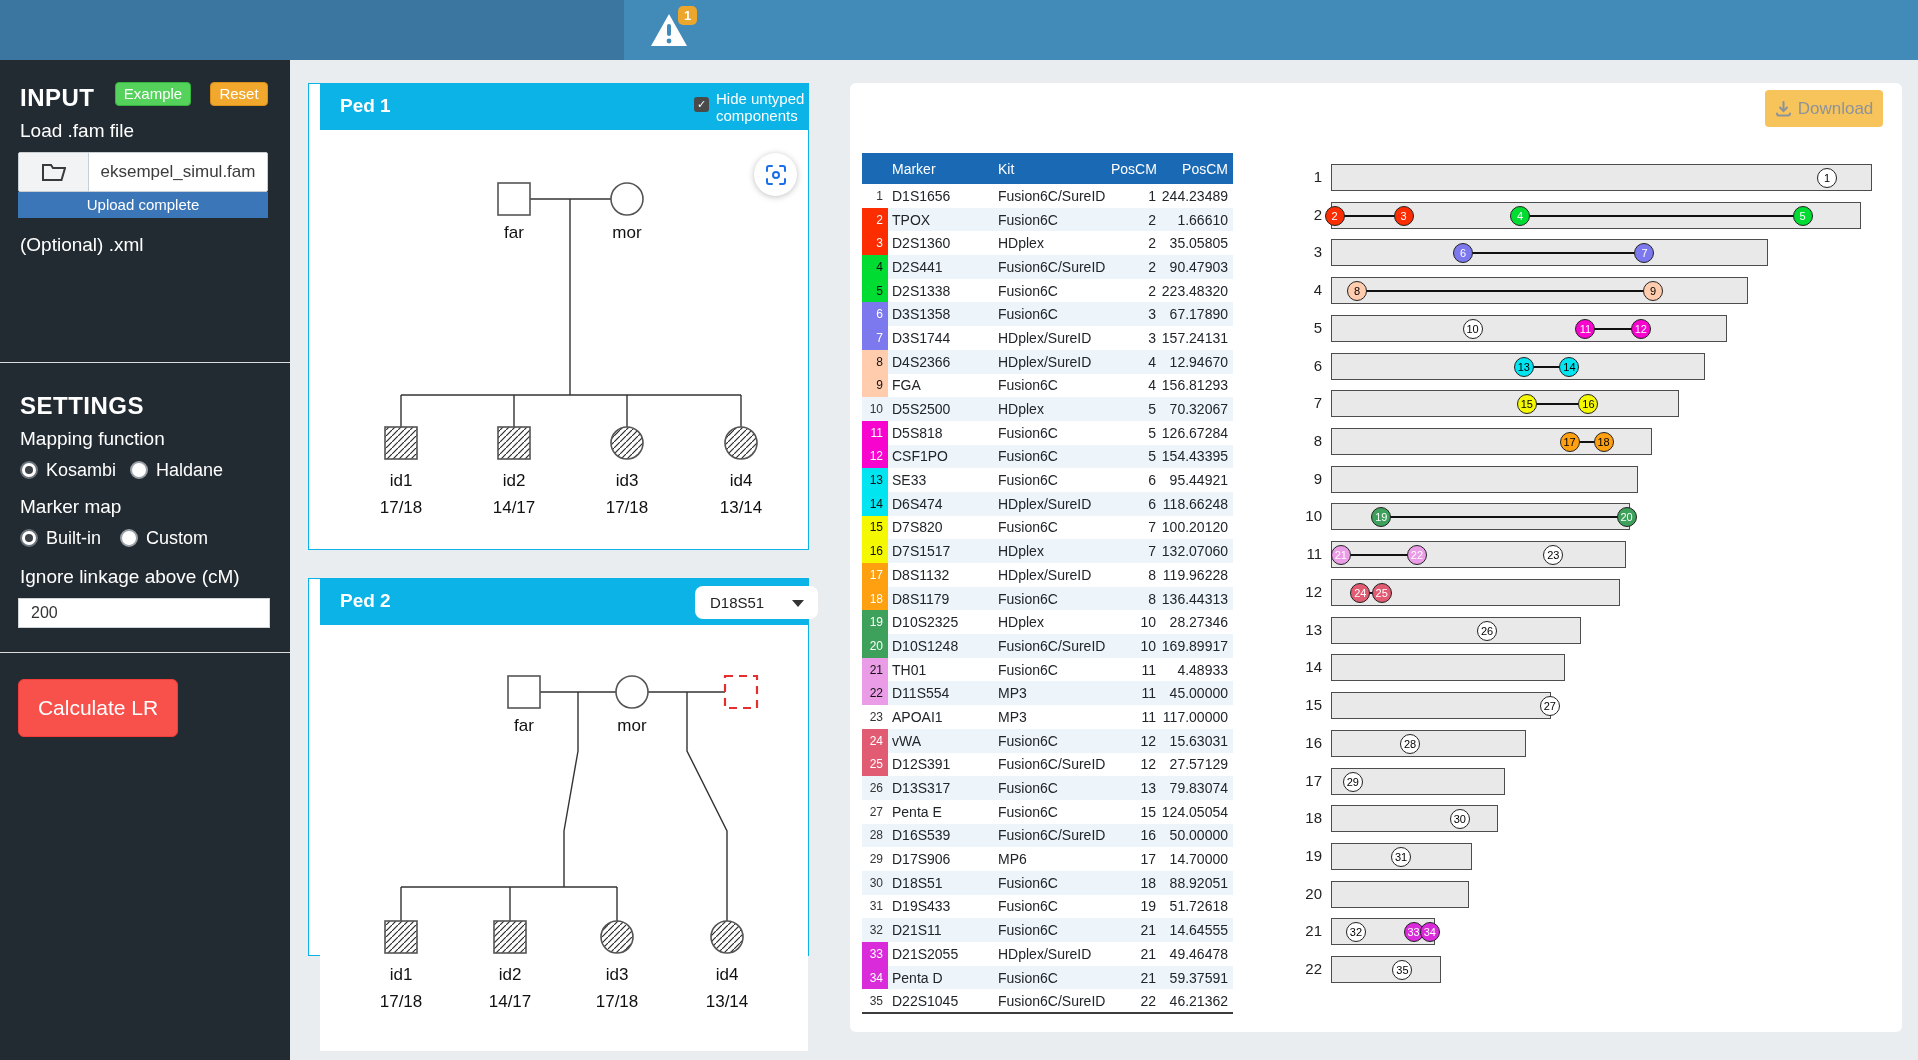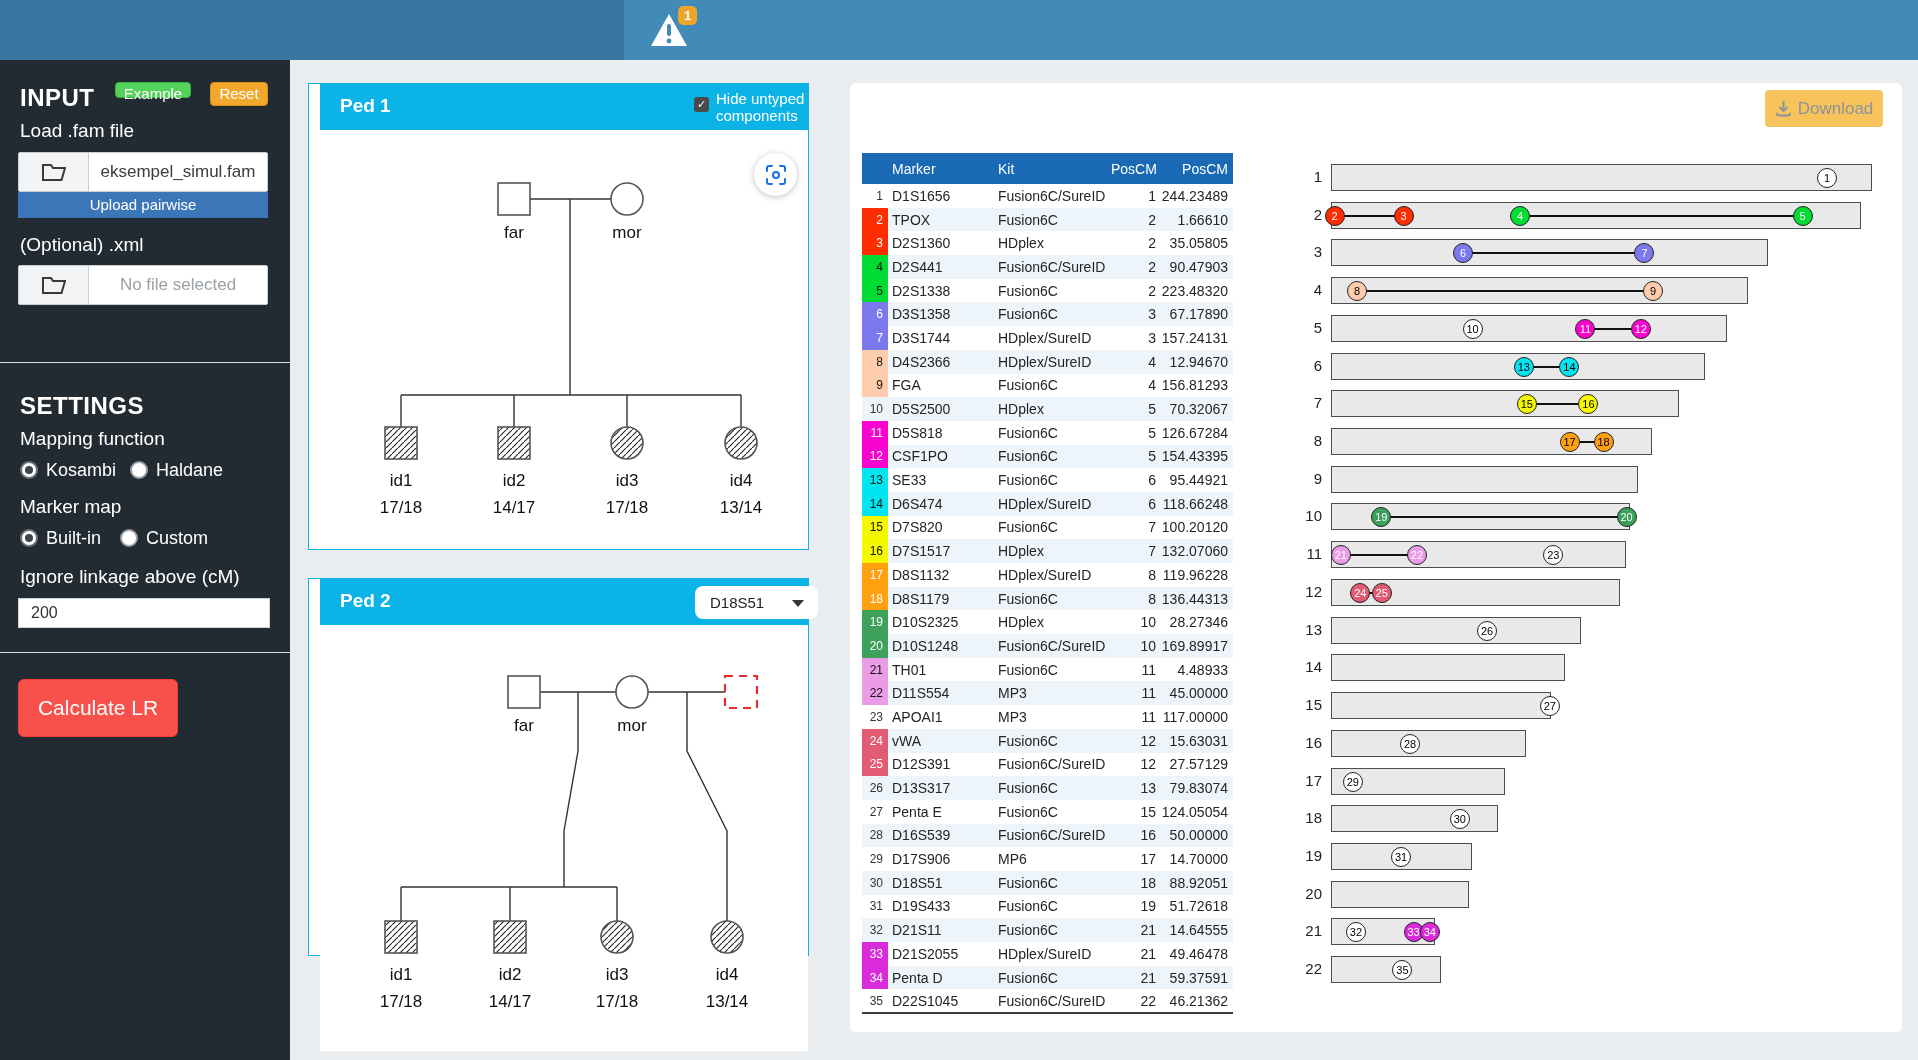--- a/index.html
+++ b/index.html
@@ -11,21 +11,21 @@
   .header-dark { position:absolute; left:0; top:0; width:624px; height:60px; background:#3a76a0; }
   .app-title { position:absolute; left:68px; top:0; height:60px; line-height:60px; color:#fff; font-size:22px; white-space:nowrap; }
   .app-title b { font-weight:700; }
   .warn-wrap { position:absolute; left:648px; top:10px; width:60px; height:44px; }
   .warn-badge { position:absolute; left:30px; top:-4px; background:#eda62c; color:#fff; font-size:13px; font-weight:700; border-radius:5px; padding:2px 6px; z-index:2; }
 
   
   .sidebar { position:absolute; left:0; top:60px; width:290px; height:1000px; background:#232b32; color:#fff; }
   .sb-h1 { position:absolute; left:20px; font-size:24px; font-weight:700; letter-spacing:.5px; }
   .sb-label { position:absolute; left:20px; font-size:19px; font-weight:400; }
-  .btn-example { position:absolute; left:115px; top:22px; width:76px; height:16px; background:#55d25b; border:1px solid #36b53e; border-radius:4px; color:#fff; font-size:15px; text-align:center; line-height:22px; cursor:pointer; }
+  .btn-example { position:absolute; left:115px; top:22px; width:76px; height:24px; background:#55d25b; border:1px solid #36b53e; border-radius:4px; color:#fff; font-size:15px; text-align:center; line-height:22px; cursor:pointer; }
   .btn-reset { position:absolute; left:210px; top:22px; width:58px; height:24px; background:#f2a82d; border:1px solid #d98f18; border-radius:4px; color:#fff; font-size:15px; text-align:center; line-height:22px; cursor:pointer; }
   .file-group { position:absolute; left:18px; width:250px; height:40px; border:1px solid #c9ced2; border-radius:2px; background:#fff; display:flex; }
   .file-btn { width:70px; height:100%; background:#f2f3f4; border-right:1px solid #c9ced2; display:flex; align-items:center; justify-content:center; cursor:pointer; }
   .file-name { flex:1; display:flex; align-items:center; justify-content:center; font-size:17px; color:#3c3c3c; }
   .file-name.placeholder { color:#9aa0a5; }
   .upload-bar { position:absolute; left:18px; width:250px; height:26px; background:#3a76b8; color:#fff; font-size:15px; text-align:center; line-height:26px; }
   .sb-divider { position:absolute; left:0; width:290px; height:1px; background:#fdfdfd; opacity:.85; }
   .radio-row { position:absolute; left:20px; height:20px; }
   .radio { position:absolute; top:1px; width:18px; height:18px; border-radius:50%; background:#fff; border:2px solid #9aa0a5; }
   .radio.sel::after { content:""; position:absolute; left:3px; top:3px; width:8px; height:8px; border-radius:50%; background:#3c4349; }
@@ -96,31 +96,23 @@
 
     <div class="sb-label" style="top:60px">Load .fam file</div>
     <div class="file-group" style="top:92px">
       <div class="file-btn">
         <svg width="24" height="20" viewBox="0 0 24 20">
             <path d="M1 3 h8 l2 3 h12 l-3.5 12 H1 Z M1 3 v13" fill="none" stroke="#3a3a3a" stroke-width="2"></path>
           </svg>
       </div>
       <div class="file-name">eksempel_simul.fam</div>
     </div>
-    <div class="upload-bar" style="top:132px">Upload pairwise</div>
+    <div class="upload-bar" style="top:132px">Upload complete</div>
 
     <div class="sb-label" style="top:174px">(Optional) .xml</div>
-    <div class="file-group" style="top:205px">
-      <div class="file-btn">
-        <svg width="24" height="20" viewBox="0 0 24 20">
-            <path d="M1 3 h8 l2 3 h12 l-3.5 12 H1 Z M1 3 v13" fill="none" stroke="#3a3a3a" stroke-width="2"></path>
-          </svg>
-      </div>
-      <div class="file-name placeholder">No file selected</div>
-    </div>
 
     <div class="sb-divider" style="top:302px"></div>
 
     <div class="sb-h1" style="top:332px">SETTINGS</div>
     <div class="sb-label" style="top:368px">Mapping function</div>
     <div class="radio-row" style="top:400px; width:250px">
       <span class="radio sel" style="left:0"></span>
       <span class="radio-label" style="left:26px">Kosambi</span>
       <span class="radio" style="left:110px"></span>
       <span class="radio-label" style="left:136px">Haldane</span>

